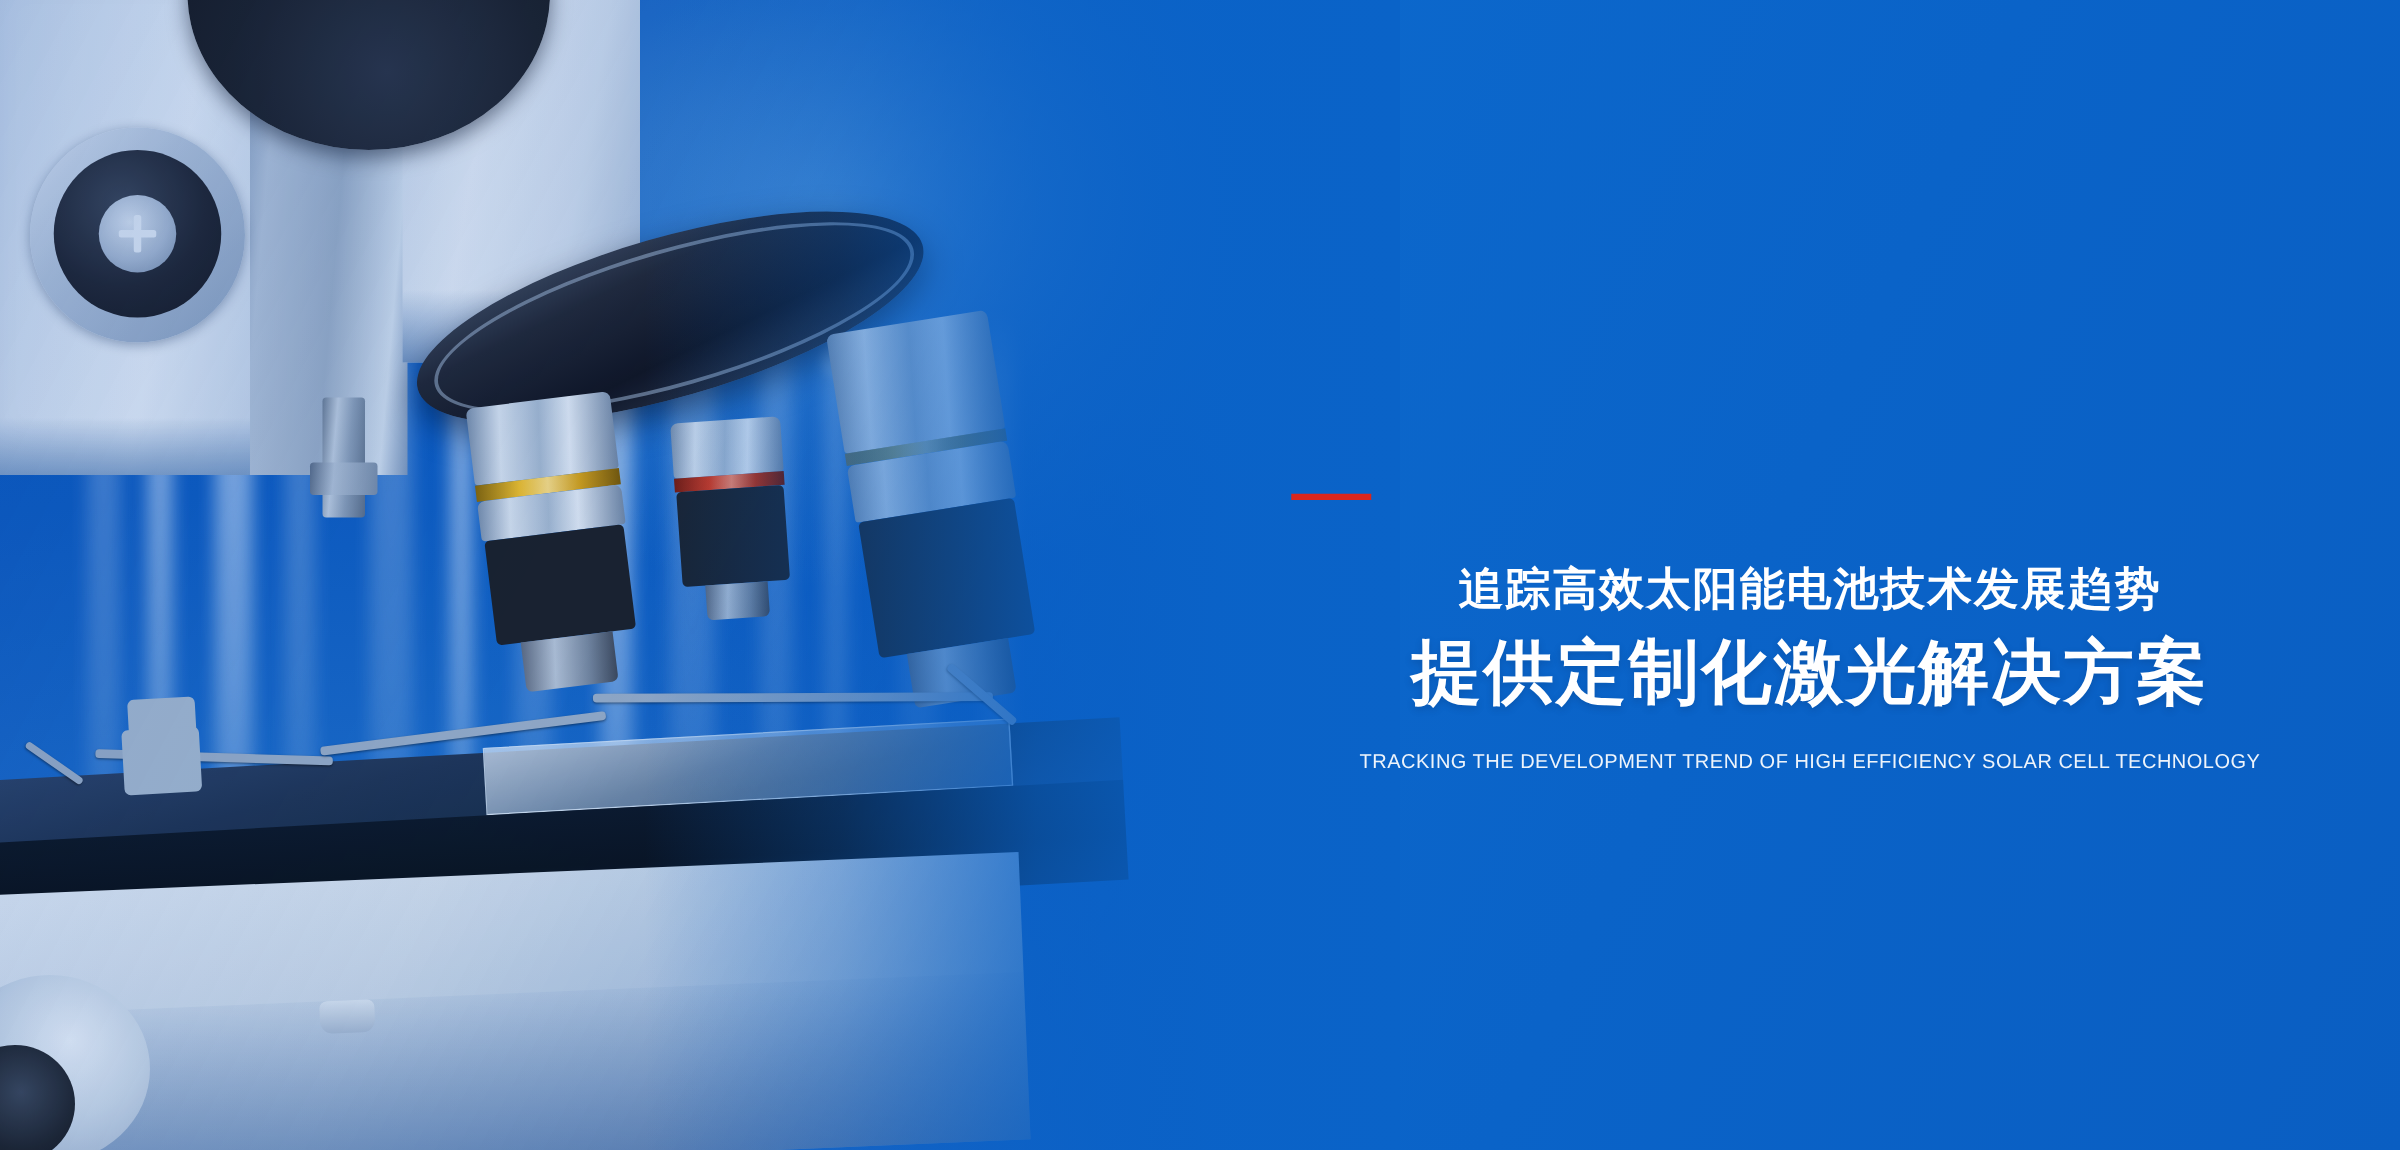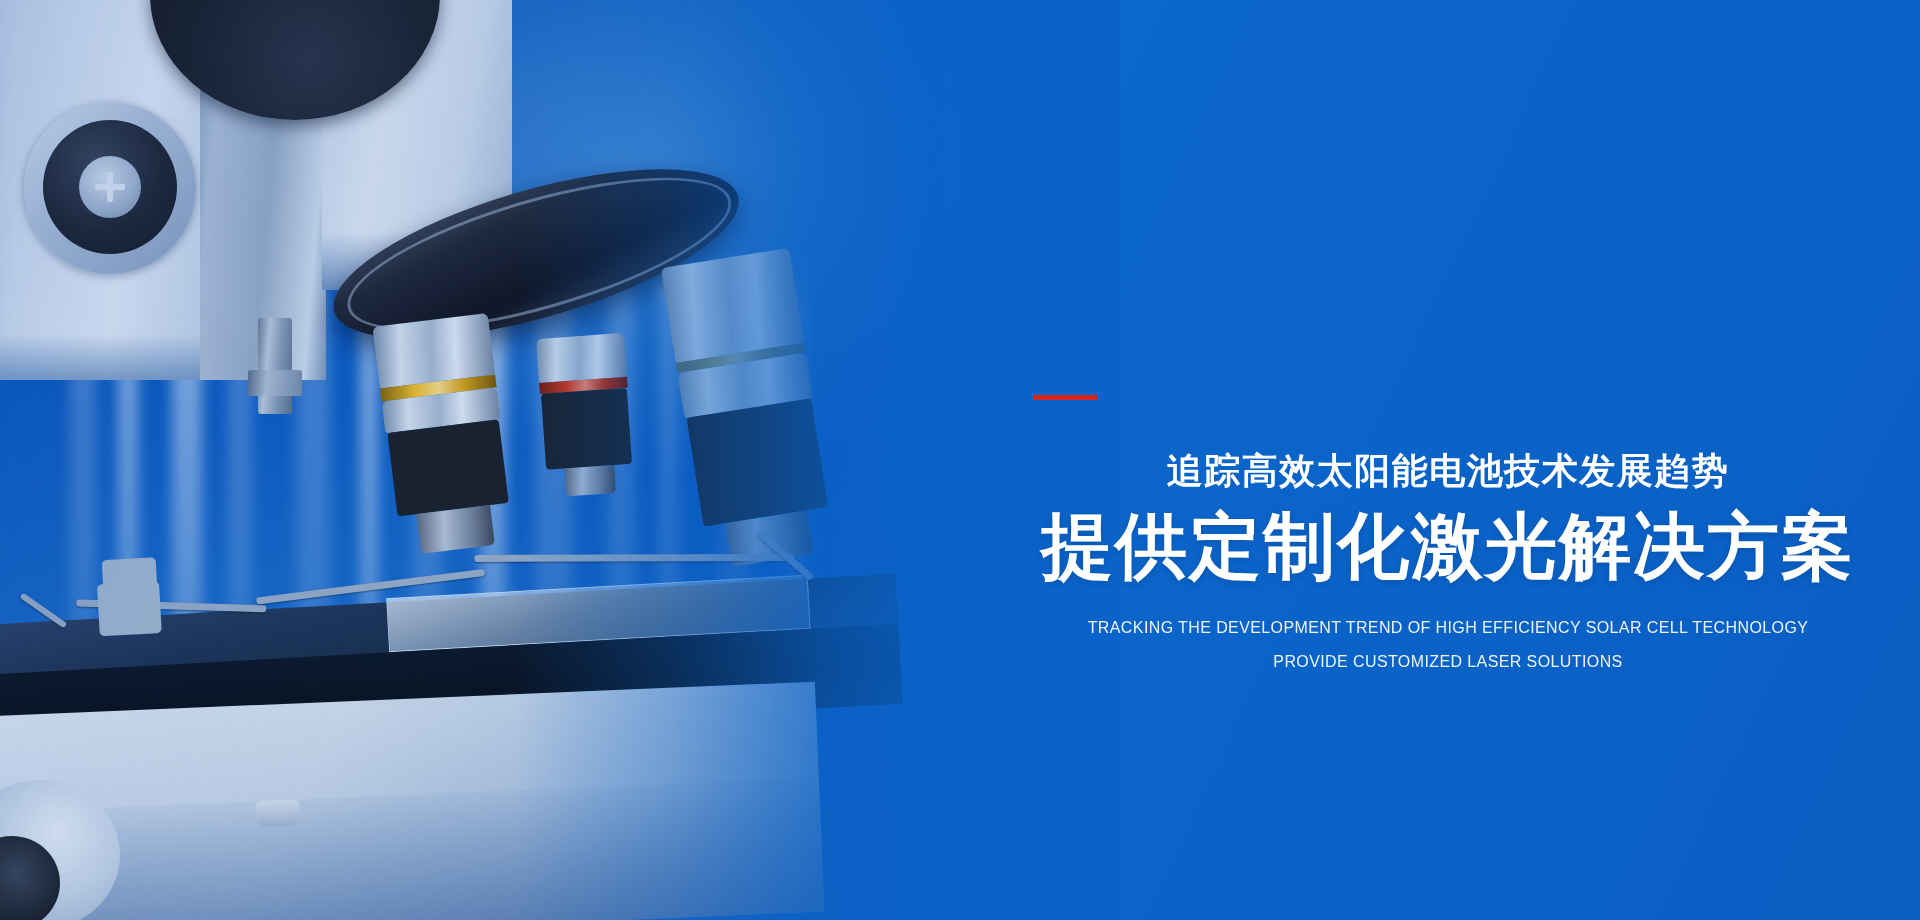--- a/index.html
+++ b/index.html
@@ -307,21 +307,21 @@
     color: #ffffff;
     font-size: 36px;
     font-weight: bold;
     letter-spacing: 1.5px;
     line-height: 1.08;
     margin: 0 0 16px 0;
     white-space: nowrap;
   }
   .headline-main {
     color: #ffffff;
-    font-size: 72px;
+    font-size: 56px;
     font-weight: bold;
     letter-spacing: 2px;
     line-height: 1.1;
     margin: 0 0 34px 0;
     white-space: nowrap;
     text-shadow: 0 2px 6px rgba(2,40,92,.22);
   }
   .sub-en {
     color: #eef4fb;
     font-size: 16px;
@@ -431,16 +431,15 @@
       <div class="photo-tint"></div>
       <div class="photo-fade"></div>
     </div>
   </div>
 
   <div class="copy">
     <div class="accent-rule"></div>
     <div class="headline-sub">追踪高效太阳能电池技术发展趋势</div>
     <div class="headline-main">提供定制化激光解决方案</div>
     <div class="sub-en">TRACKING THE DEVELOPMENT TREND OF HIGH EFFICIENCY SOLAR CELL TECHNOLOGY</div>
-    <div class="sub-en last">PROVIDE CUSTOMIZED LASER SOLUTIONS</div>
   </div>
 
 </div>
 
 </body></html>

